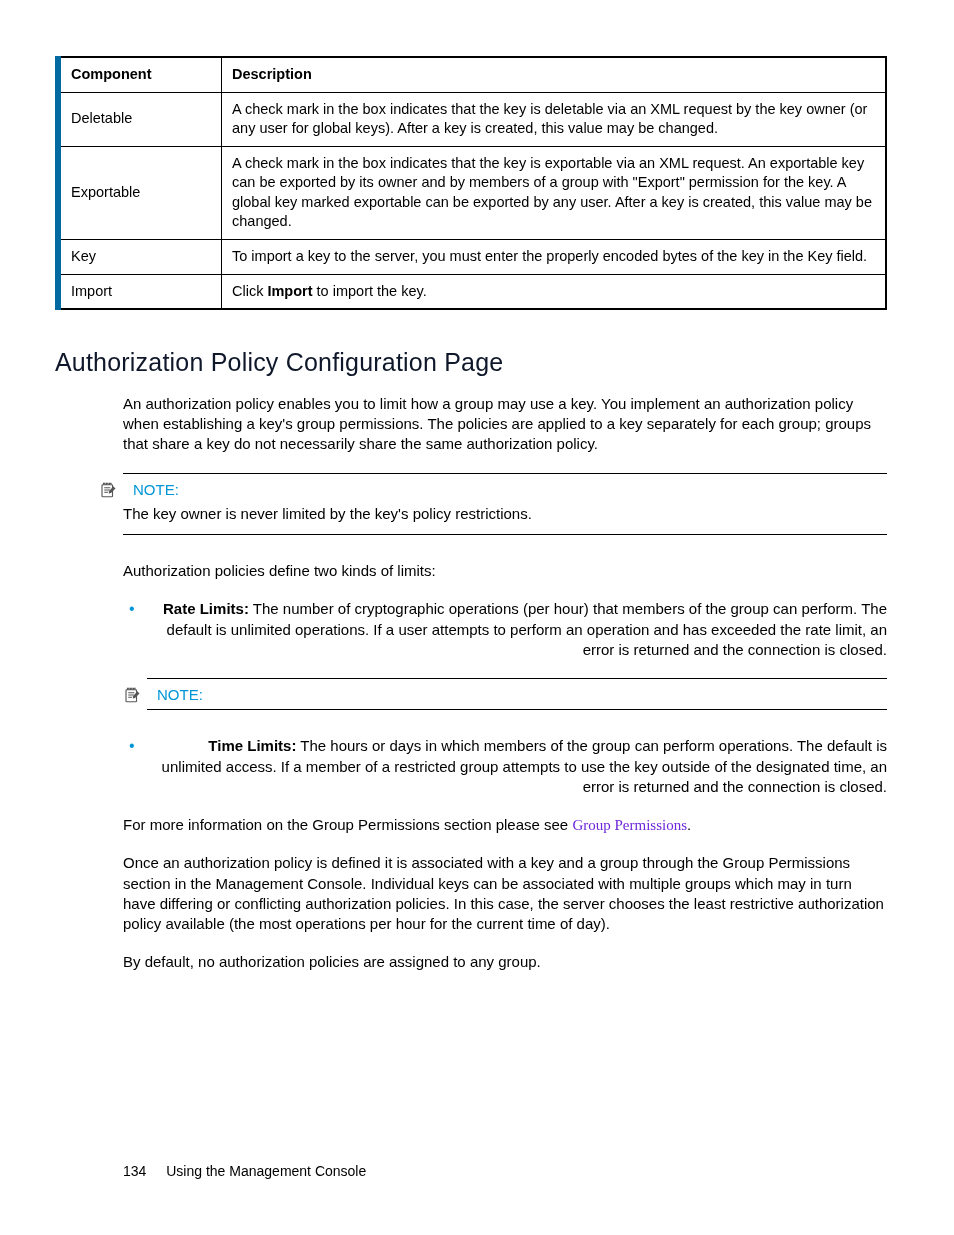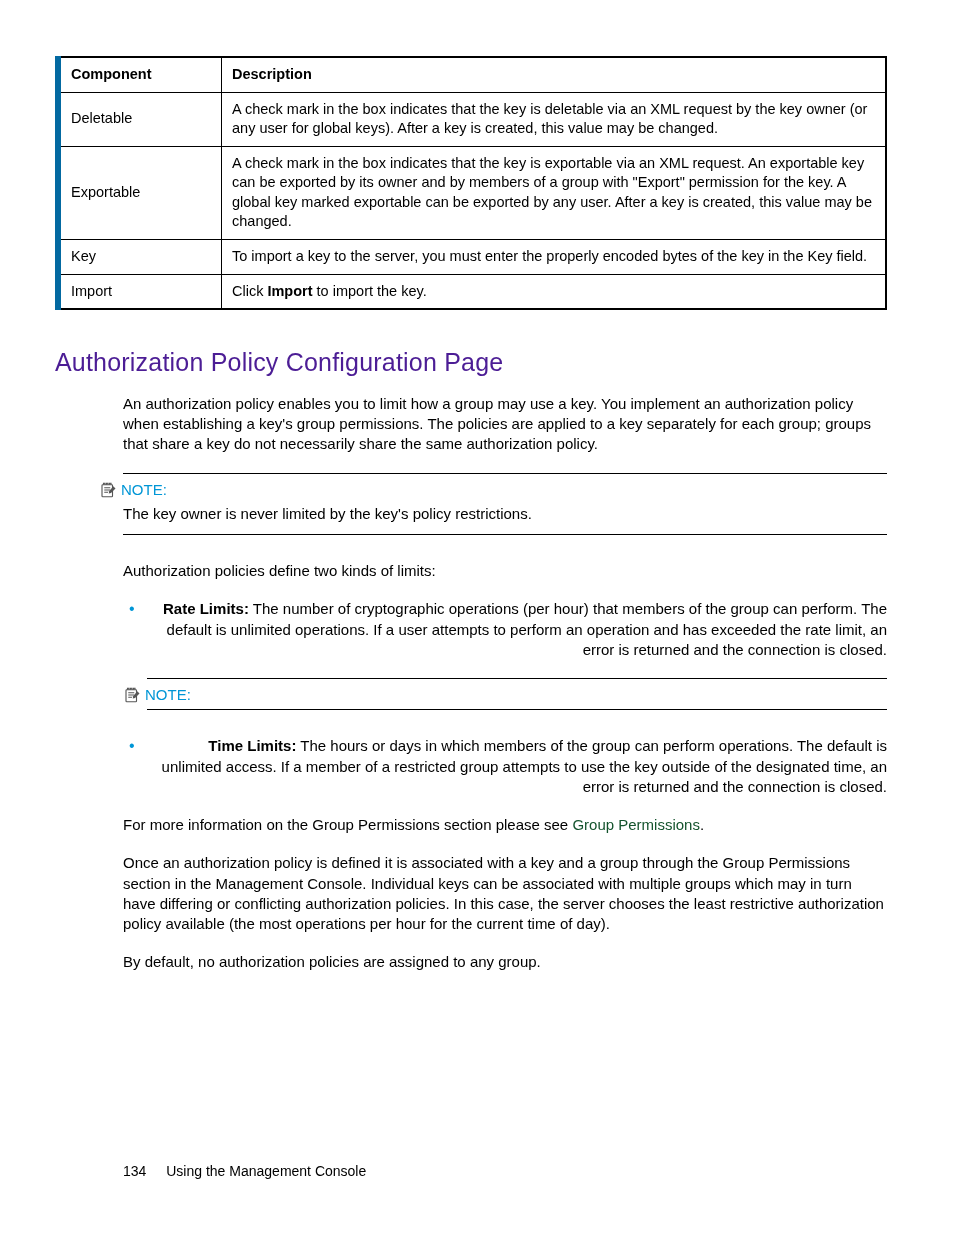--- a/index.html
+++ b/index.html
@@ -38,21 +38,21 @@
     border-right: 2px solid #000;
   }
   table.comp thead th {
     border-top: 2px solid #000;
     font-weight: bold;
   }
   table.comp tbody tr:last-child td {
     border-bottom: 2px solid #000;
   }
   h2.section {
-    color: #4c1d95;
+    color: #0f172a;
     font-weight: normal;
     font-size: 25px;
     margin: 0 0 14px 0;
     letter-spacing: 0.2px;
   }
   .body-indent {
     margin-left: 68px;
   }
   p { margin: 0 0 18px 0; }
   .note-block {
@@ -63,21 +63,21 @@
     border: none;
     border-top: 1px solid #000;
     margin: 0;
   }
   .note-head {
     color: #0096d6;
     font-size: 15px;
     margin: 6px 0 4px 0;
     display: flex;
     align-items: center;
-    gap: 4px;
+    gap: 16px;
     margin-left: -24px;
   }
   .note-icon {
     width: 18px;
     height: 18px;
     flex-shrink: 0;
   }
   .note-body {
     margin: 0 0 10px 0;
   }
@@ -93,21 +93,21 @@
     margin-bottom: 18px;
   }
   ul.bullets li::before {
     content: "•";
     position: absolute;
     left: 6px;
     top: -1px;
     color: #0096d6;
     font-size: 16px;
   }
-  .link { color: #14532d; }
+  .link { color: #6d28d9; font-family: Liberation Serif, serif; }
   .footer {
     position: absolute;
     bottom: 54px;
     left: 123px;
     font-size: 14px;
   }
   .footer .pn { margin-right: 16px; }
   b, strong { font-weight: bold; }
 </style>
 </head>

